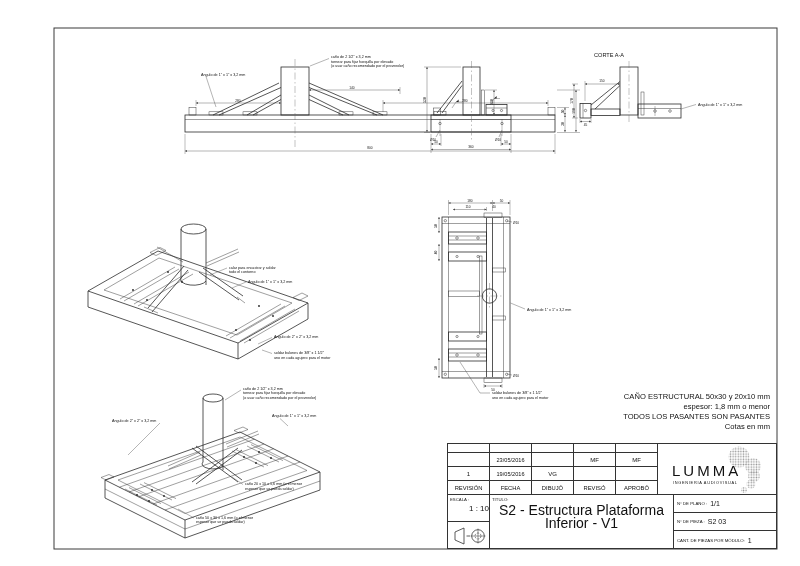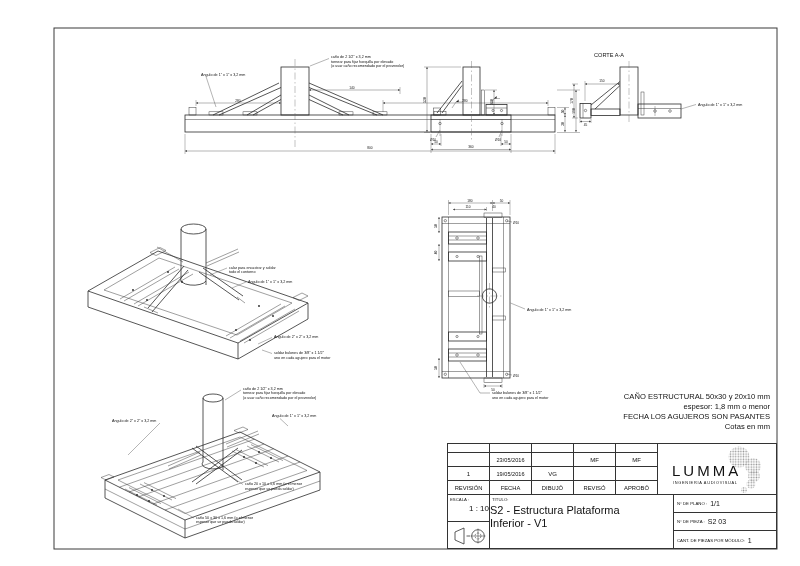--- a/index.html
+++ b/index.html
@@ -26,21 +26,21 @@
   .tb{position:absolute;left:447px;top:443px;width:330px;height:106px;background:#fff;
       border:1px solid #333;box-sizing:border-box;overflow:hidden;}
   .cell{position:absolute;border-right:1px solid #333;border-bottom:1px solid #333;
         box-sizing:border-box;display:flex;align-items:center;justify-content:center;
         overflow:hidden;background:#fff;}
   .val{font-size:5.6px;} .val2{font-size:6px;}
   .hdr{font-size:5.8px;}
   .corner-label{position:absolute;left:2px;top:2px;font-size:4.3px;color:#222;}
   .escala-cell,.titulo-cell{display:block;position:absolute;}
   .escala-val{margin-top:9px;text-align:right;font-size:8px;}
-  .titulo-lines{margin-top:9px;text-align:left;font-size:11px;line-height:12.5px;}
+  .titulo-lines{margin-top:9px;text-align:center;font-size:14px;line-height:12.5px;}
   .info-cell{justify-content:flex-start;align-items:center;padding-left:3px;gap:3px;}
   .info-label{font-size:4.3px;white-space:nowrap;}
   .info-val{font-size:7px;white-space:nowrap;}
 </style>
 </head>
 <body>
 
 <div class="sheet">
 
 <svg class="draw" width="800" height="566" viewBox="0 0 800 566">
@@ -390,21 +390,21 @@
     <text class="t1" x="245" y="489.5">espesor que se pueda soldar)</text>
     <line class="ldr" x1="178" y1="509" x2="194" y2="518"></line>
     <text class="t1" x="196" y="518.5">caño 50 x 30 x 1,6 mm (o el menor</text>
     <text class="t1" x="196" y="523">espesor que se pueda soldar)</text>
   </g>
 </svg>
 
 <div class="notes">
   <div>CAÑO ESTRUCTURAL 50x30 y 20x10 mm</div>
   <div>espesor: 1,8 mm o menor</div>
-  <div>FECHA LOS AGUJEROS SON PASANTES</div>
+  <div>TODOS LOS PASANTES SON PASANTES</div>
   <div>Cotas en mm</div>
 </div>
 
 <div class="tb">
 
   <div class="cell" style="left:0;top:0;width:42px;height:9px;"></div>
   <div class="cell" style="left:42px;top:0;width:42px;height:9px;"></div>
   <div class="cell" style="left:84px;top:0;width:42px;height:9px;"></div>
   <div class="cell" style="left:126px;top:0;width:42px;height:9px;"></div>
   <div class="cell" style="left:168px;top:0;width:42px;height:9px;"></div>

